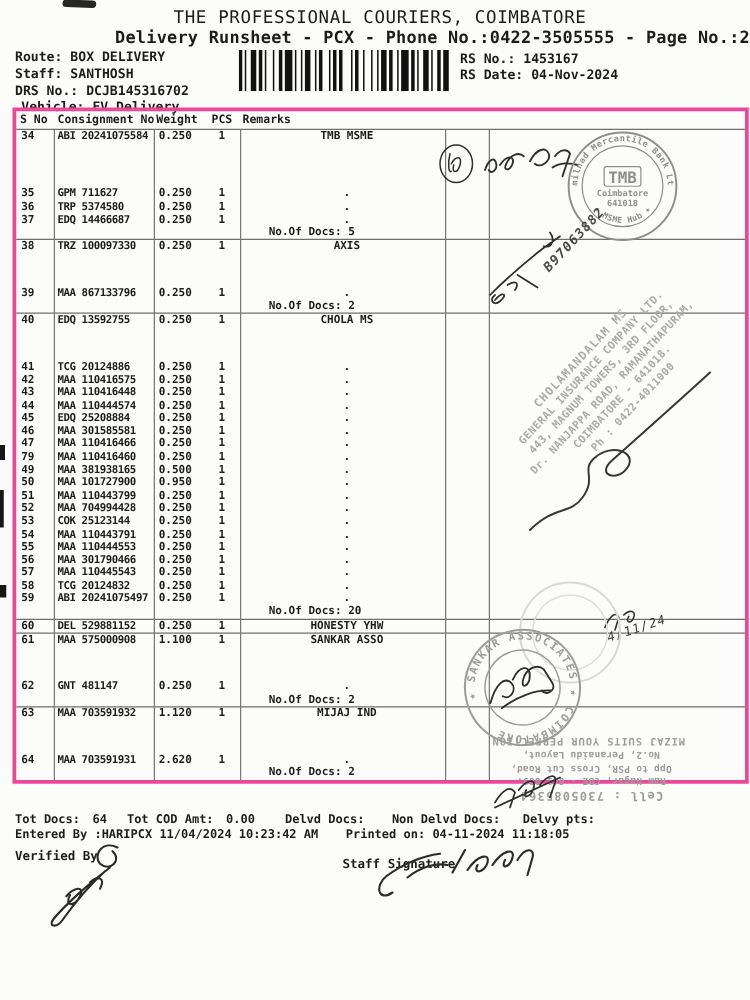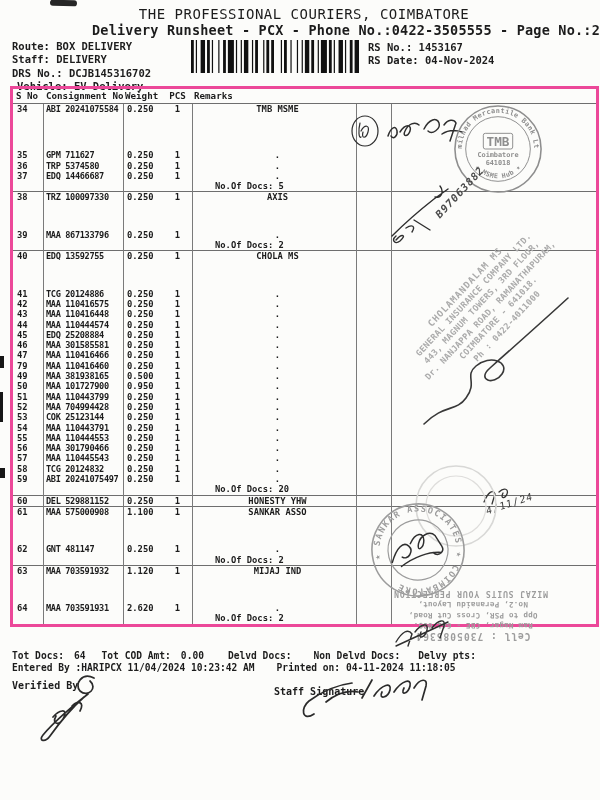--- a/index.html
+++ b/index.html
@@ -89,21 +89,21 @@
   <div class="smudge-top"></div>
   <div class="edge-mark em1"></div>
   <div class="edge-mark em2"></div>
   <div class="edge-mark em3"></div>
 
   <div class="doc-title">THE PROFESSIONAL COURIERS, COIMBATORE</div>
   <div class="doc-subtitle">Delivery Runsheet - PCX - Phone No.:0422-3505555 - Page No.:2</div>
 
   <div class="meta-left">
     <div><span>Route:</span> <span>BOX DELIVERY</span></div>
-    <div><span>Staff:</span> <span>DELIVERY</span></div>
+    <div><span>Staff:</span> <span>SANTHOSH</span></div>
     <div class="drs"><span>DRS No.:</span> <span>DCJB145316702</span></div>
     <div class="veh"><span>Vehicle:</span> <span>EV Delivery</span></div>
   </div>
 
   <svg class="barcode" id="barcode" width="170" height="33">
       <rect x="0" y="0" width="2.807547169811321" height="33" fill="#111"></rect>
       <rect x="4.811320754716982" y="0" width="1.2037735849056603" height="33" fill="#111"></rect>
       <rect x="9.622641509433963" y="0" width="4.411320754716981" height="33" fill="#111"></rect>
       <rect x="16.037735849056606" y="0" width="2.807547169811321" height="33" fill="#111"></rect>
       <rect x="20.849056603773587" y="0" width="1.2037735849056603" height="33" fill="#111"></rect>

